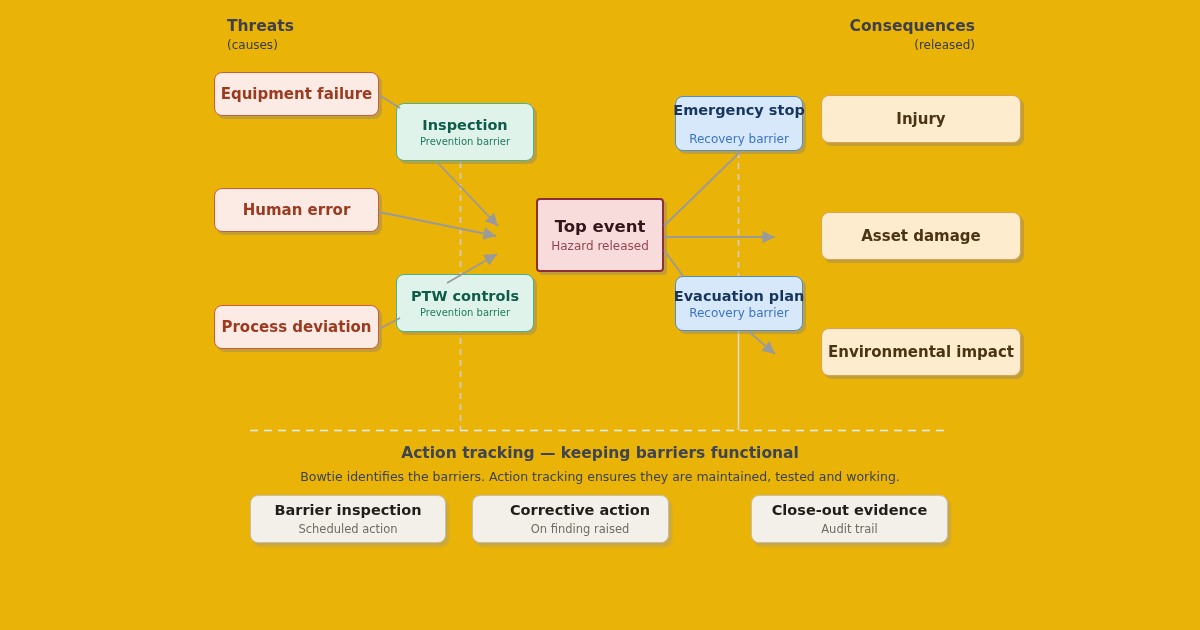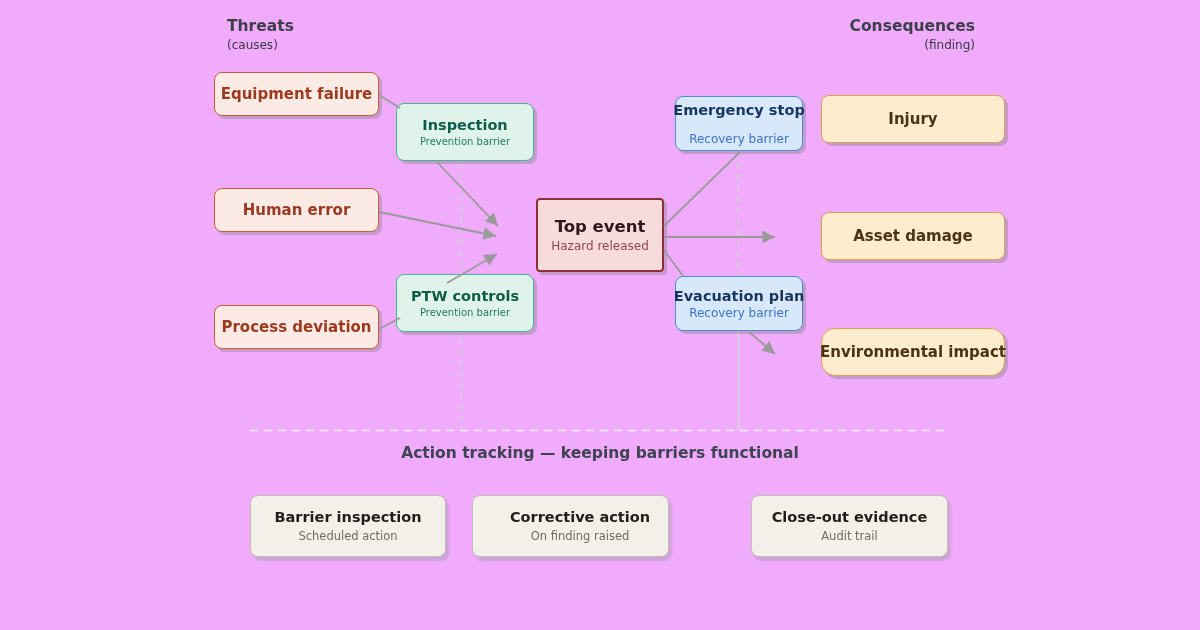--- a/index.html
+++ b/index.html
@@ -1,17 +1,17 @@
 <!DOCTYPE html>
 <html><head>
 <meta charset="utf-8">
 <style>
   html,body{margin:0;padding:0;background:#000;}
   #canvas{
-    position:relative;width:1200px;height:630px;background:#f0abfc;
+    position:relative;width:1200px;height:630px;background:#eab308;
     font-family:"DejaVu Sans","Liberation Sans",sans-serif;overflow:hidden;
   }
   svg.layer{position:absolute;left:0;top:0;width:1200px;height:630px;}
   #bg-lines{z-index:1;}
   .node{position:absolute;z-index:2;box-sizing:border-box;border-radius:8px;
     display:flex;flex-direction:column;align-items:center;justify-content:center;
     text-align:center;box-shadow:3px 3px 0 rgba(125,125,125,0.38);}
   #fg-lines{z-index:3;pointer-events:none;}
   .txt{position:absolute;z-index:2;}
 
@@ -27,24 +27,24 @@
 
   .topevent{left:536px;top:198px;width:128px;height:74px;background:#f8dcdc;
     border:2px solid #8e2f36;border-radius:4px;}
   .topevent .ttl{font-weight:bold;font-size:16.5px;color:#33161c;white-space:nowrap;}
   .topevent .sub{font-size:12px;color:#95454f;margin-top:3px;white-space:nowrap;}
 
   .recovery{left:675px;width:128px;height:55px;background:#d7e8fb;border:1.6px solid #4a8fd2;}
   .recovery .ttl{font-weight:bold;font-size:14.5px;color:#17355e;white-space:nowrap;}
   .recovery .sub{font-size:12px;color:#3b73c6;margin-top:2px;white-space:nowrap;}
 
-  .consequence{left:821px;width:184px;height:48px;background:#fdeccd;border:1.6px solid #dfa051;}
+  .consequence{left:821px;width:200px;height:48px;background:#fdeccd;border:1.6px solid #dfa051;}
   .consequence .lbl{font-weight:bold;font-size:15px;color:#4a3414;white-space:nowrap;}
 
-  .card{top:495px;height:62px;background:#f3f0e9;border:1.5px solid #c3beb3;
+  .card{top:495px;height:48px;background:#f3f0e9;border:1.5px solid #c3beb3;
     box-shadow:3px 4px 2px rgba(150,150,150,0.35);}
   .card .ttl{font-weight:bold;font-size:14.5px;color:#201e1b;white-space:nowrap;}
   .card .sub{font-size:11.5px;color:#6f6b62;margin-top:4px;white-space:nowrap;}
 
   .action-title{top:444px;left:0;width:1200px;text-align:center;
     font-weight:bold;font-size:15.5px;color:#3e4450;}
   .action-sub{top:469px;left:0;width:1200px;text-align:center;
     font-size:12.5px;color:#3a434e;}
 </style>
 </head>
@@ -55,21 +55,21 @@
   <svg class="layer" id="bg-lines">
     <line x1="460.5" y1="162" x2="460.5" y2="430" stroke="#cfcfcf" stroke-width="1.6" stroke-dasharray="6 5"></line>
     <line x1="738.5" y1="152" x2="738.5" y2="276" stroke="#cfcfcf" stroke-width="1.6" stroke-dasharray="6 5"></line>
     <line x1="738.5" y1="331" x2="738.5" y2="430" stroke="#d9d9d9" stroke-width="1.6"></line>
     <line x1="250" y1="430.5" x2="947" y2="430.5" stroke="#ededed" stroke-width="1.5" stroke-dasharray="8 6"></line>
   </svg>
 
   <div class="txt hdr" style="left:227px;top:17px;">Threats</div>
   <div class="txt subhdr" style="left:227px;top:38px;">(causes)</div>
   <div class="txt hdr" style="left:775px;top:17px;width:200px;text-align:right;">Consequences</div>
-  <div class="txt subhdr" style="left:775px;top:38px;width:200px;text-align:right;">(finding)</div>
+  <div class="txt subhdr" style="left:775px;top:38px;width:200px;text-align:right;">(released)</div>
 
   <div class="node threat" style="top:72px;">
     <div class="lbl">Equipment failure</div>
   </div>
   <div class="node threat" style="top:305px;">
     <div class="lbl">Process deviation</div>
   </div>
   <div class="node threat" style="top:188px;">
     <div class="lbl">Human error</div>
   </div>
@@ -96,21 +96,21 @@
     <div class="ttl">Evacuation plan</div>
     <div class="sub">Recovery barrier</div>
   </div>
 
   <div class="node consequence" style="top:95px;">
     <div class="lbl">Injury</div>
   </div>
   <div class="node consequence" style="top:212px;">
     <div class="lbl">Asset damage</div>
   </div>
-  <div class="node consequence" style="top:328px;border-radius:14px;">
+  <div class="node consequence" style="top:328px;">
     <div class="lbl">Environmental impact</div>
   </div>
 
   <svg class="layer" id="fg-lines">
     <defs>
       <marker id="arrow" viewBox="0 0 10 10" refX="10" refY="5" markerWidth="7" markerHeight="7" orient="auto">
         <path d="M0,0 L10,5 L0,10 z" fill="#9a9a9a"></path>
       </marker>
     </defs>
     <g stroke="#9a9a9a" stroke-width="1.8" fill="none">
@@ -120,20 +120,21 @@
       <line x1="379" y1="329" x2="400" y2="318"></line>
       <line x1="447" y1="283" x2="497" y2="254" marker-end="url(#arrow)"></line>
       <line x1="664" y1="226" x2="740" y2="152"></line>
       <line x1="664" y1="237" x2="775" y2="237" marker-end="url(#arrow)"></line>
       <line x1="664" y1="250" x2="683" y2="276"></line>
       <line x1="749" y1="332" x2="775" y2="354" marker-end="url(#arrow)"></line>
     </g>
   </svg>
 
   <div class="txt action-title">Action tracking — keeping barriers functional</div>
+  <div class="txt action-sub">Bowtie identifies the barriers. Action tracking ensures they are maintained, tested and working.</div>
 
   <div class="node card" style="left:250px;width:196px;">
     <div class="ttl">Barrier inspection</div>
     <div class="sub">Scheduled action</div>
   </div>
   <div class="node card" style="left:472px;width:197px;padding-left:19px;">
     <div class="ttl">Corrective action</div>
     <div class="sub">On finding raised</div>
   </div>
   <div class="node card" style="left:751px;width:197px;">

